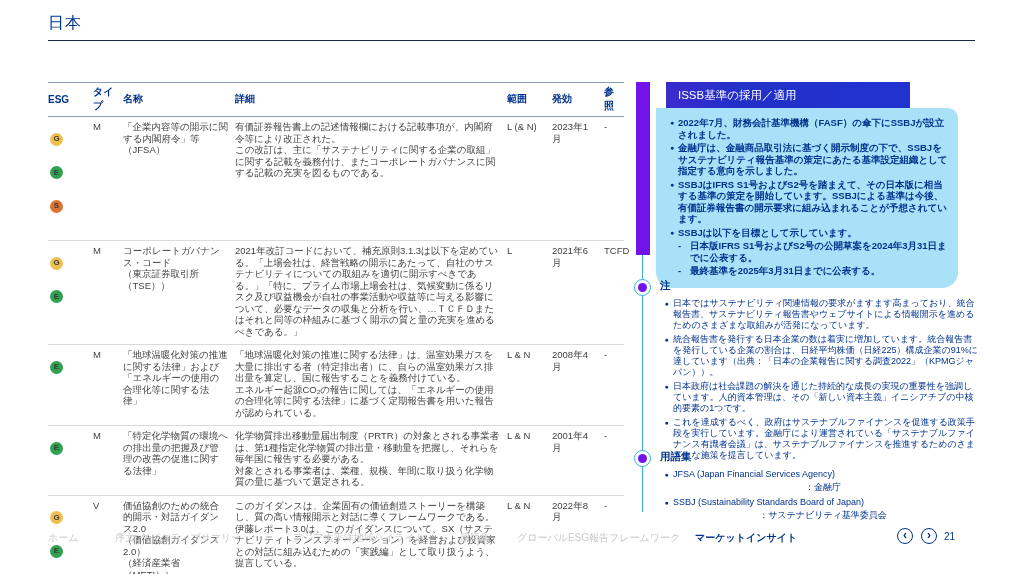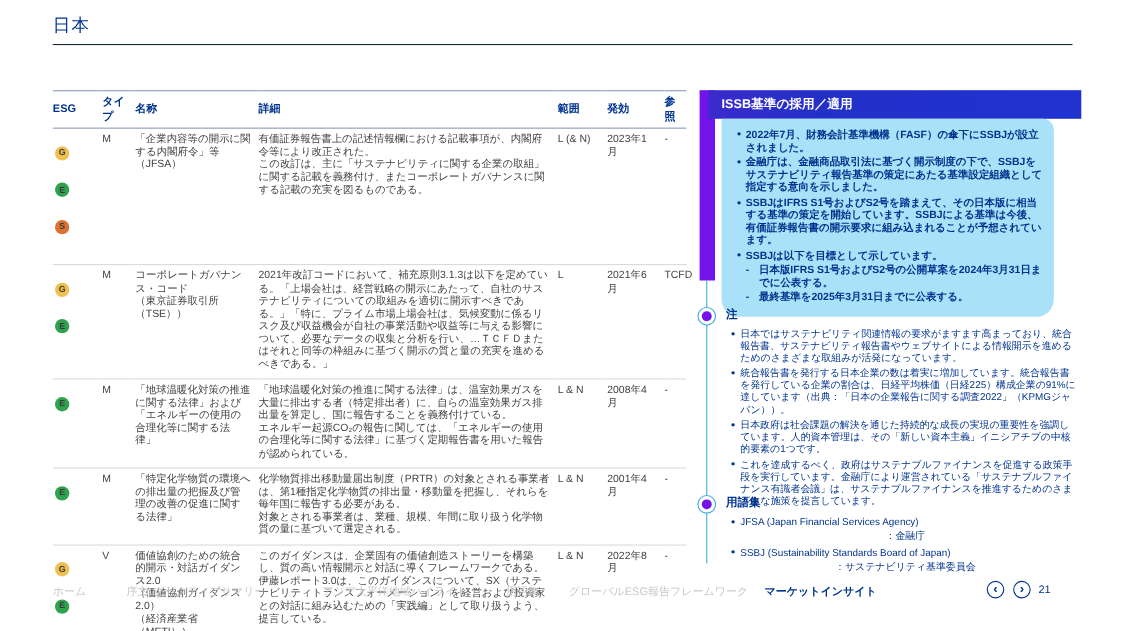--- a/index.html
+++ b/index.html
@@ -28,23 +28,23 @@
   .type-cell { font-weight:normal; }
   .badge { width:13px; height:13px; border-radius:50%; display:flex; align-items:center;
     justify-content:center; font-size:8px; font-weight:bold; color:#3a3a3a; margin:0 0 9px 2px; }
   .badge-g { background:#EFC04F; }
   .badge-e { background:#2EA24E; }
   .badge-s { background:#DC7335; }
 
   
   .spine { position:absolute; left:636px; top:82px; width:14px; height:173px; background:#7213EA; }
   .panel-band {
-    position:absolute; left:644px; top:82px; width:339px; height:26px;
+    position:absolute; left:666px; top:82px; width:244px; height:26px;
     background:linear-gradient(90deg,#3A2BCC 0%, #2330C8 30%, #2032D0 100%);
-    color:#ffffff; font-size:11.5px; font-weight:bold; line-height:26px; padding-left:12px;
+    color:#ffffff; font-size:11.5px; font-weight:normal; line-height:26px; padding-left:12px;
   }
   .blue-box {
     position:absolute; left:656px; top:108px; width:302px; height:180px;
     background:#A8E1F8; border-radius:0 10px 16px 16px; padding:9px 10px 6px 10px;
   }
   .box-bullet { display:flex; font-size:9.5px; line-height:11.5px; font-weight:bold; color:#00338D; margin-bottom:2px; }
   .box-bullet .bmark { flex:0 0 12px; text-align:center; font-size:7px; line-height:11.5px; }
   .box-sub { display:flex; font-size:9.5px; line-height:11.5px; font-weight:bold; color:#00338D; margin:0 0 2px 12px; }
   .box-sub .smark { flex:0 0 12px; }
 

